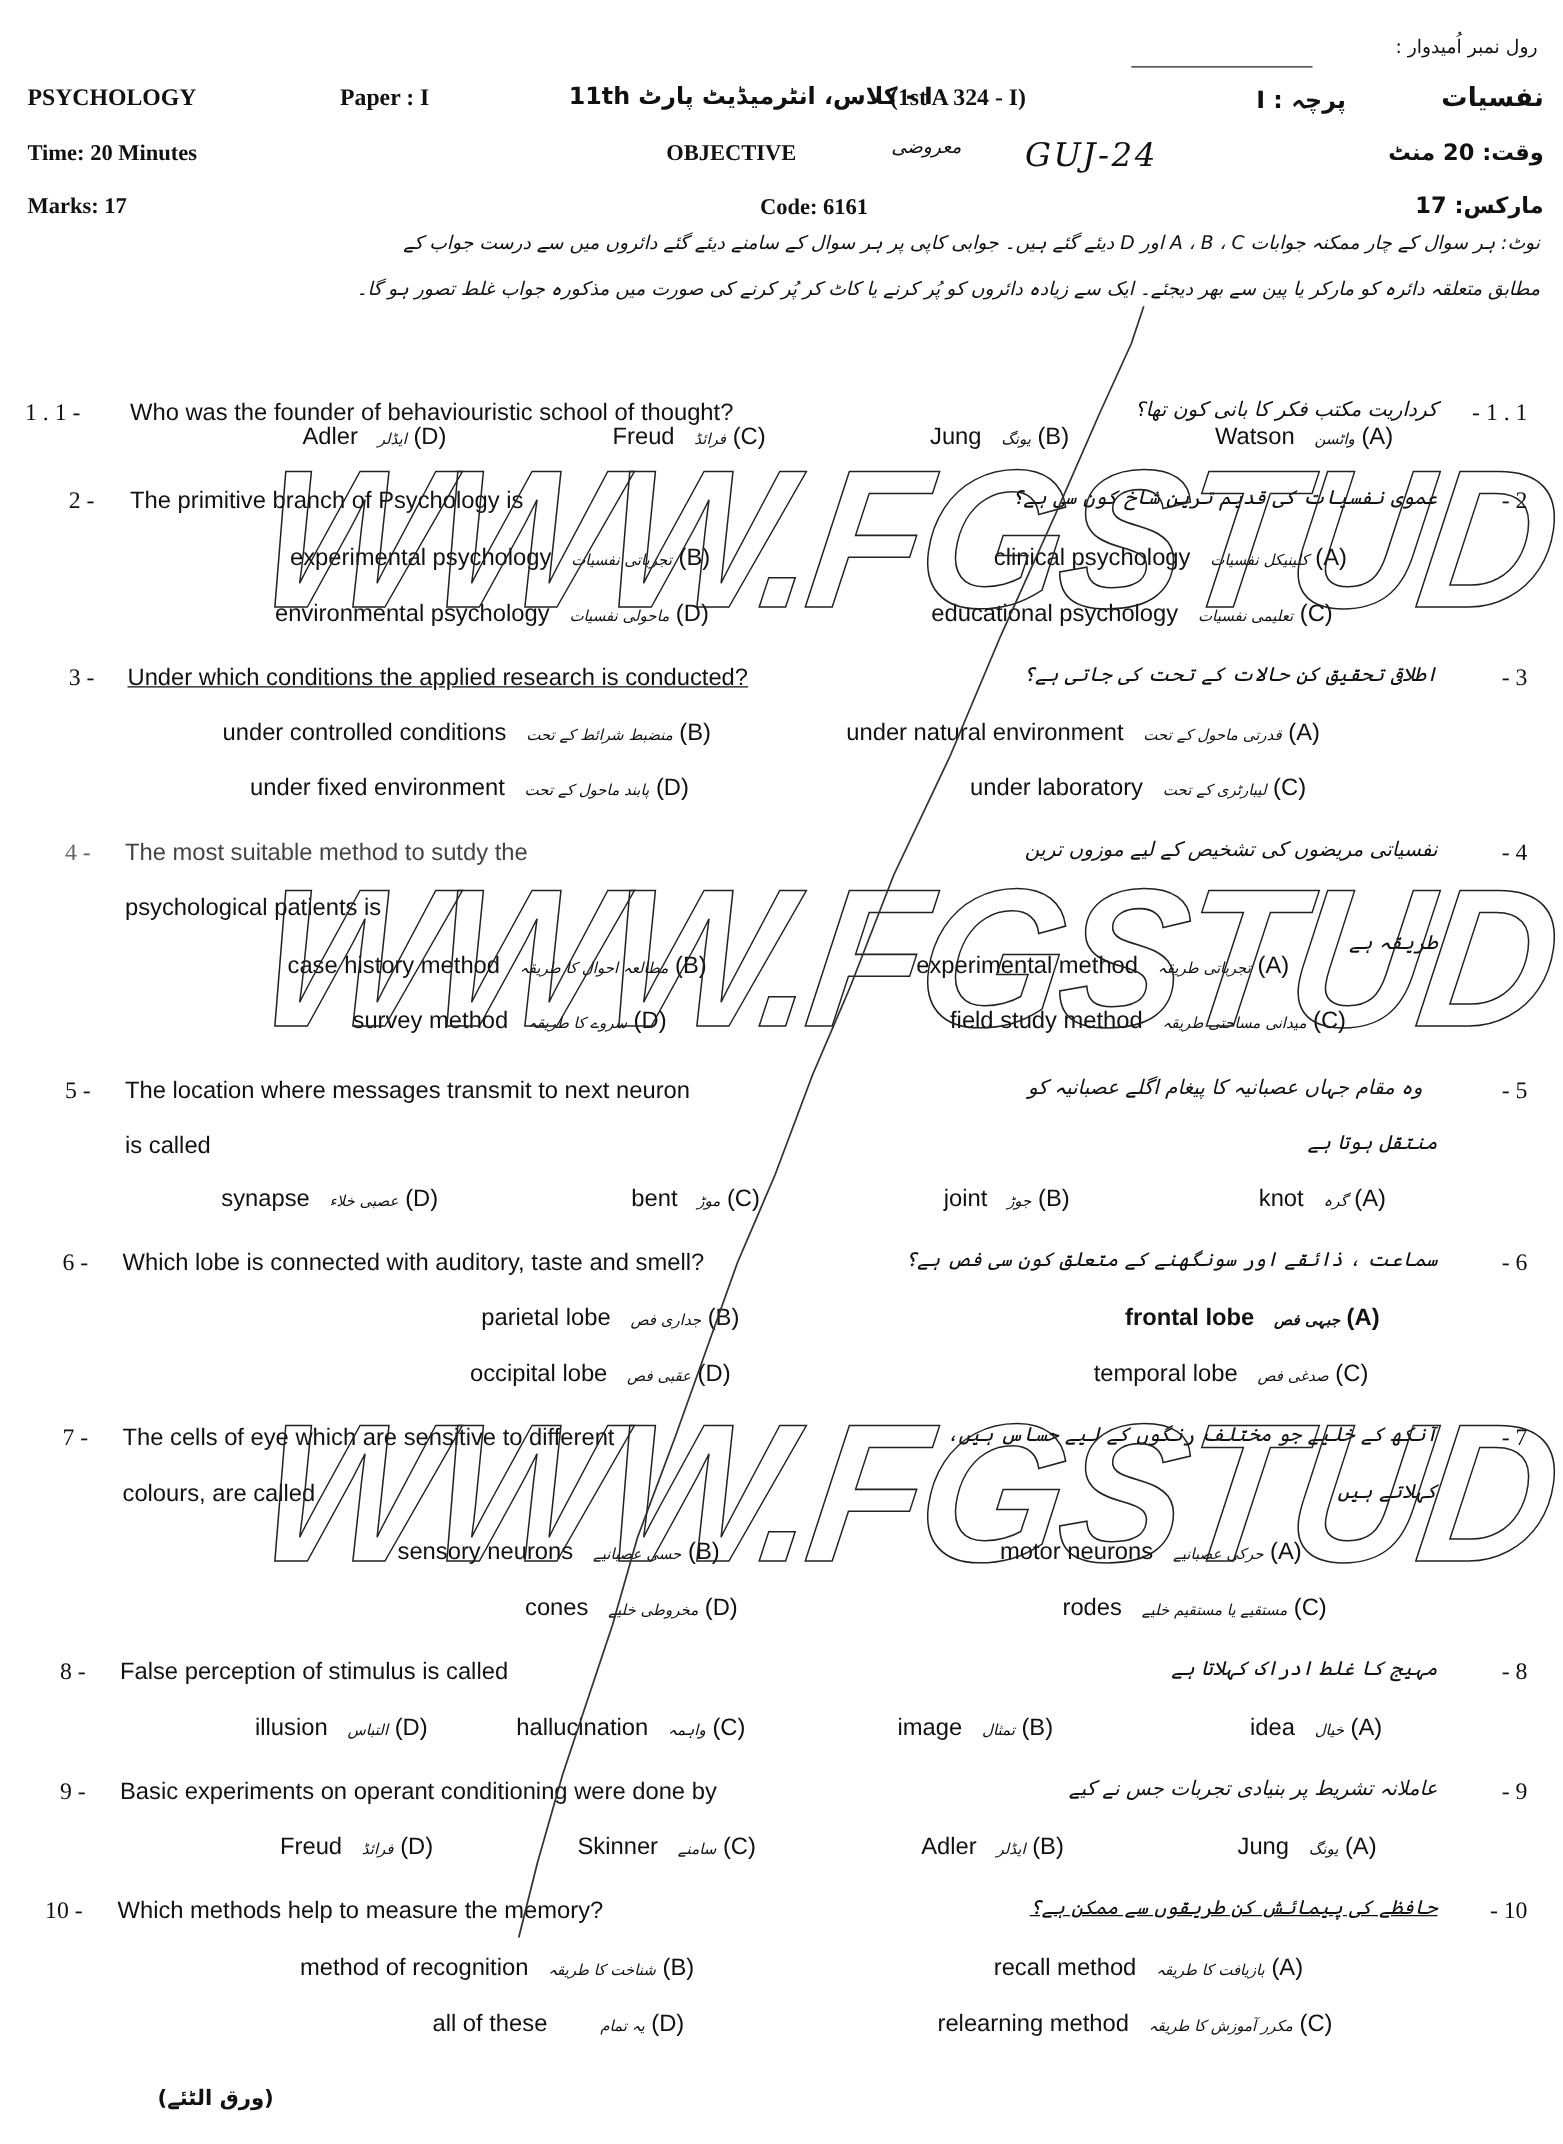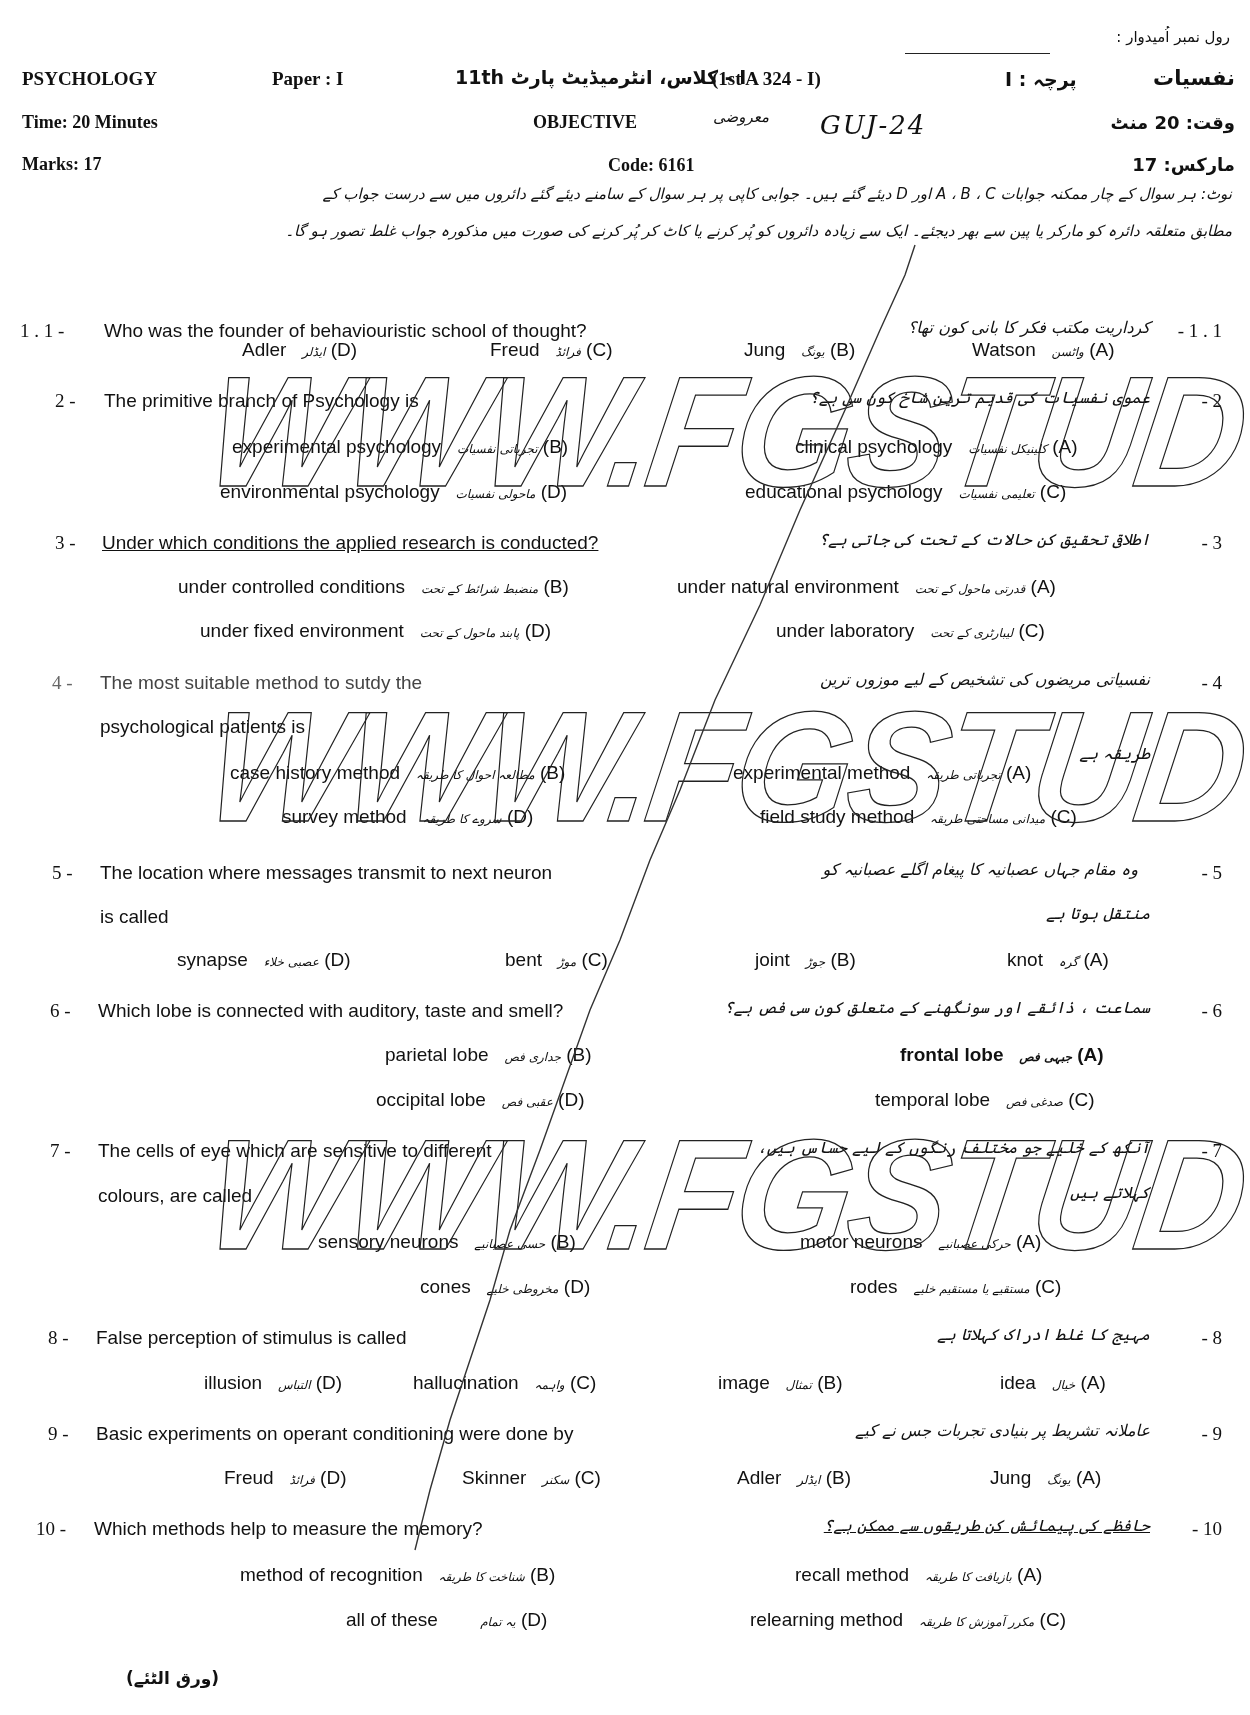--- a/index.html
+++ b/index.html
@@ -148,21 +148,21 @@
   <div class="abs opt" style="left:1000px; top:1372px;"><span>idea</span> &nbsp; <span class="urdu uo">خیال</span> <span>(A)</span></div>
 </div>
 
 <div>
   <div class="abs q" style="left:48px; top:1423px; font-family:'Liberation Serif',serif;">9 -</div>
   <div class="abs q" style="left:96px; top:1423px;">Basic experiments on operant conditioning were done by</div>
   <div class="abs urdu uq" style="right:100px; top:1421px;">عاملانہ تشریط پر بنیادی تجربات جس نے کیے</div>
   <div class="abs q" style="right:28px; top:1423px; font-family:'Liberation Serif',serif;">- 9</div>
 
   <div class="abs opt" style="left:224px; top:1467px;"><span>Freud</span> &nbsp; <span class="urdu uo">فرائڈ</span> <span>(D)</span></div>
-  <div class="abs opt" style="left:462px; top:1467px;"><span>Skinner</span> &nbsp; <span class="urdu uo">سکنر</span> <span>(C)</span></div>
+  <div class="abs opt" style="left:462px; top:1467px;"><span>Skinner</span> &nbsp; <span class="urdu uo">سامنے</span> <span>(C)</span></div>
   <div class="abs opt" style="left:737px; top:1467px;"><span>Adler</span> &nbsp; <span class="urdu uo">ایڈلر</span> <span>(B)</span></div>
   <div class="abs opt" style="left:990px; top:1467px;"><span>Jung</span> &nbsp; <span class="urdu uo">یونگ</span> <span>(A)</span></div>
 </div>
 
 <div>
   <div class="abs q" style="left:36px; top:1518px; font-family:'Liberation Serif',serif;">10 -</div>
   <div class="abs q" style="left:94px; top:1518px;">Which methods help to measure the memory?</div>
   <div class="abs urdu uq" style="right:100px; top:1516px;text-decoration:underline;">حافظے کی پیمائش کن طریقوں سے ممکن ہے؟</div>
   <div class="abs q" style="right:28px; top:1518px; font-family:'Liberation Serif',serif;">- 10</div>
 

